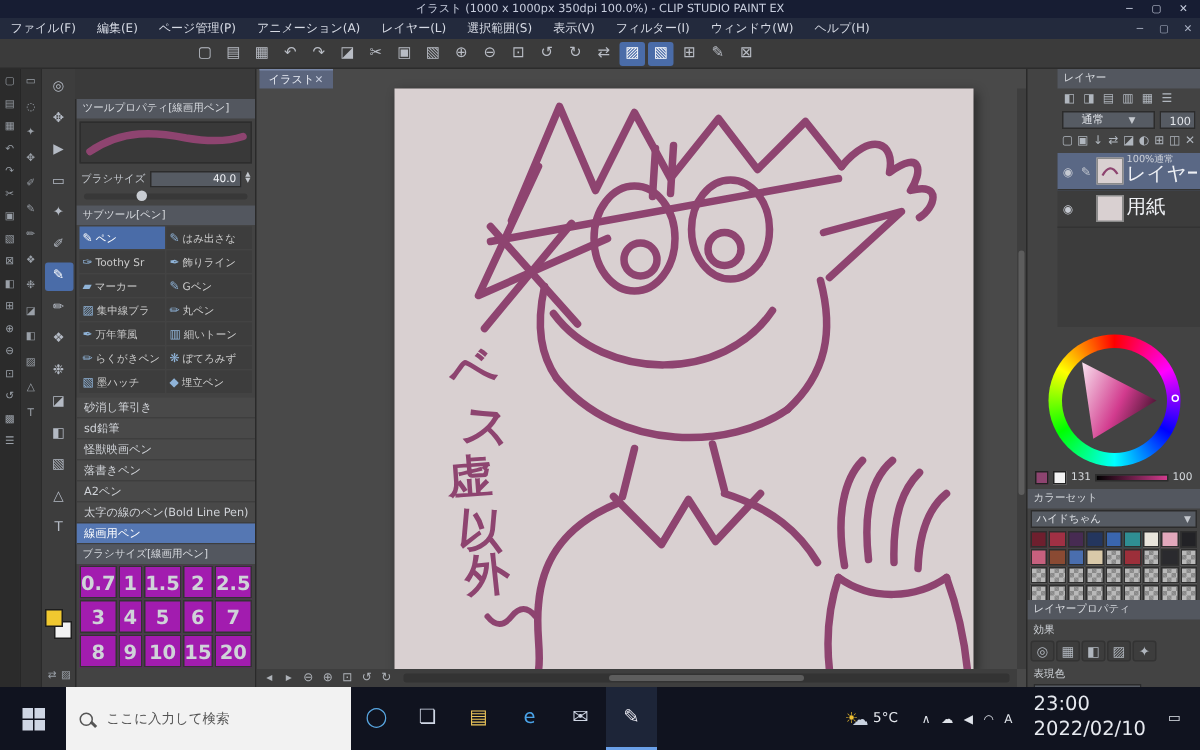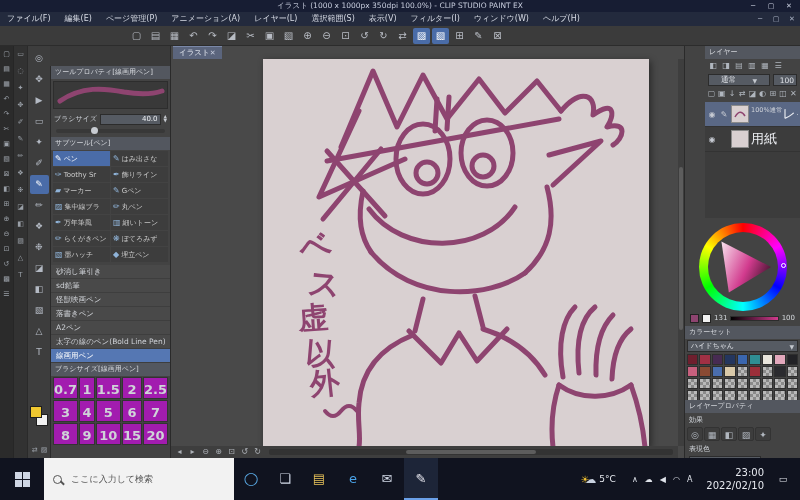--- a/index.html
+++ b/index.html
@@ -89,21 +89,21 @@
   .blend-select{flex:1;height:12px;background:#565b63;border:1px solid #2c2c2c;color:#e0e3e8;font-size:7.5px;
     display:flex;align-items:center;justify-content:space-between;padding:0 12px;}
   .caret{font-size:6px;color:#c4c8ce;}
   .opacity{width:24px;height:12px;background:#565b63;border:1px solid #2c2c2c;color:#e0e3e8;font-size:7.5px;
     text-align:right;padding:0 2px;line-height:11px;}
   .layer-list{flex:1;background:#3c3c3c;margin-top:1px;}
   .layer-row{display:flex;align-items:center;gap:2px;height:25px;padding:0 2px;border-bottom:1px solid #333;}
   .layer-row.selected{background:#5a6885;}
   .mini{font-size:8px;color:#c6cad2;width:10px;text-align:center;flex:0 0 10px;}
   .thumb{width:18px;height:18px;flex:0 0 18px;background:#ddd3d4;border:1px solid #8a8a8a;position:relative;overflow:hidden;}
-  .l-text{display:flex;line-height:1.15;overflow:hidden;white-space:nowrap;}
+  .l-text{display:flex;flex-direction:column;line-height:1.15;overflow:hidden;white-space:nowrap;}
   .l-info{font-size:6.5px;color:#cdd1d8;}
   .l-name{font-size:13px;color:#eef0f4;}
   .wheel-panel{height:108px;flex:0 0 108px;position:relative;}
   .hue-ring{position:absolute;left:50%;top:5px;transform:translateX(-50%);width:88px;height:88px;border-radius:50%;
     background:conic-gradient(#f00,#f0f,#00f,#0ff,#0f0,#ff0,#f00);}
   .ring-hole{position:absolute;left:9px;top:9px;right:9px;bottom:9px;border-radius:50%;background:#434343;}
   .sv-triangle{position:absolute;left:13px;top:15px;width:62px;height:58px;
     clip-path:polygon(96% 50%,16% 6%,28% 94%);
     background:linear-gradient(115deg,#fff 5%,#d23b8e 55%,#000 100%);}
   .wheel-cursor{position:absolute;right:1px;top:40px;width:5px;height:5px;border:1px solid #fff;border-radius:50%;}
@@ -140,21 +140,21 @@
   .s-text{font-size:9px;color:#555;white-space:nowrap;}
   .tb-apps{display:flex;align-items:stretch;}
   .app-icon{width:34px;text-align:center;font-size:13px;line-height:42px;}
   .app-icon.active{background:#1d2538;box-shadow:inset 0 -2px 0 #6aa0e8;}
   .tb-right{margin-left:auto;display:flex;align-items:center;}
   .weather{display:flex;align-items:center;gap:3px;color:#e6e9ef;font-size:9px;padding:0 9px;}
   .w-sun{color:#f0c030;font-size:10px;margin-right:-7px;}
   .w-cloud{color:#c9d2e0;font-size:11px;}
   .tray{display:flex;align-items:center;gap:7px;padding:0 7px;}
   .tray-icon{color:#dfe3ea;font-size:8px;}
-  .clock{color:#e6e9ef;font-size:10px;text-align:right;line-height:1.3;padding:0 7px;}
+  .clock{color:#e6e9ef;font-size:13px;text-align:left;line-height:1.3;padding:0 7px;}
   .notif{width:24px;text-align:center;color:#dfe3ea;font-size:9px;line-height:42px;}
   .show-desktop{width:5px;border-left:1px solid #3a4152;}
 </style>
 </head>
 <body>
 
 <div class="screen">
 
   <div class="titlebar">
     <span class="tb-title">イラスト (1000 x 1000px 350dpi 100.0%) - CLIP STUDIO PAINT EX</span>

